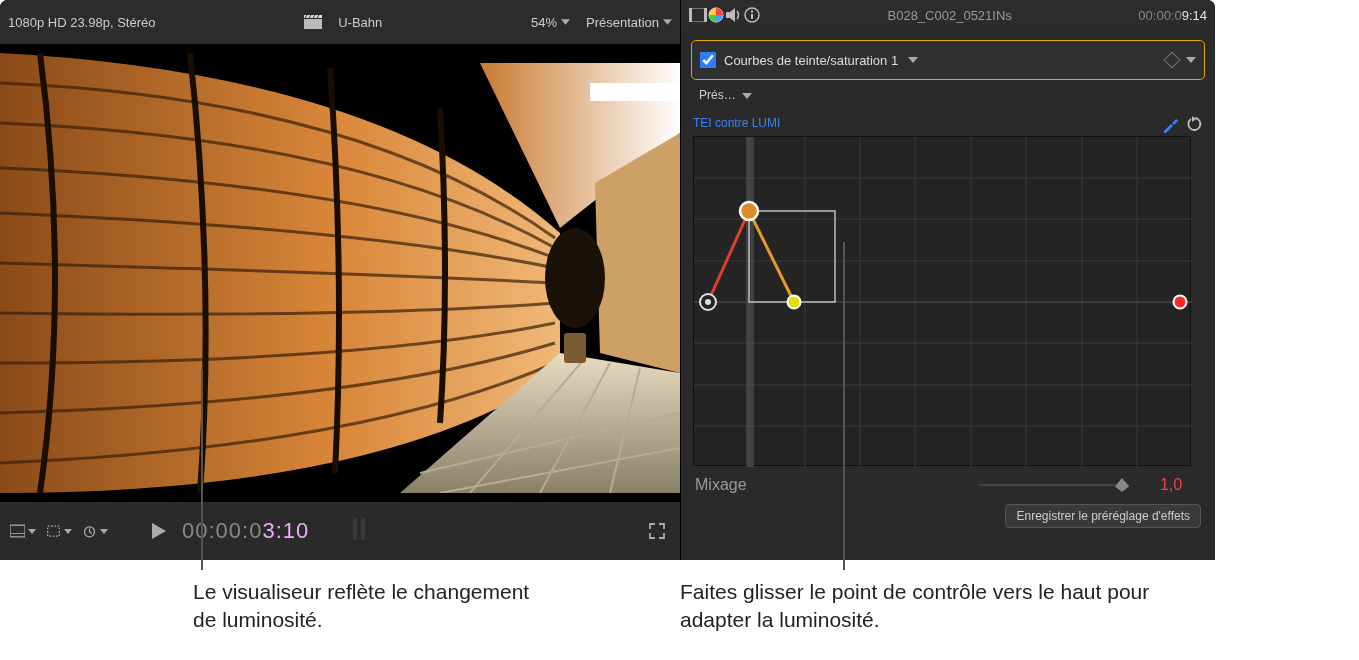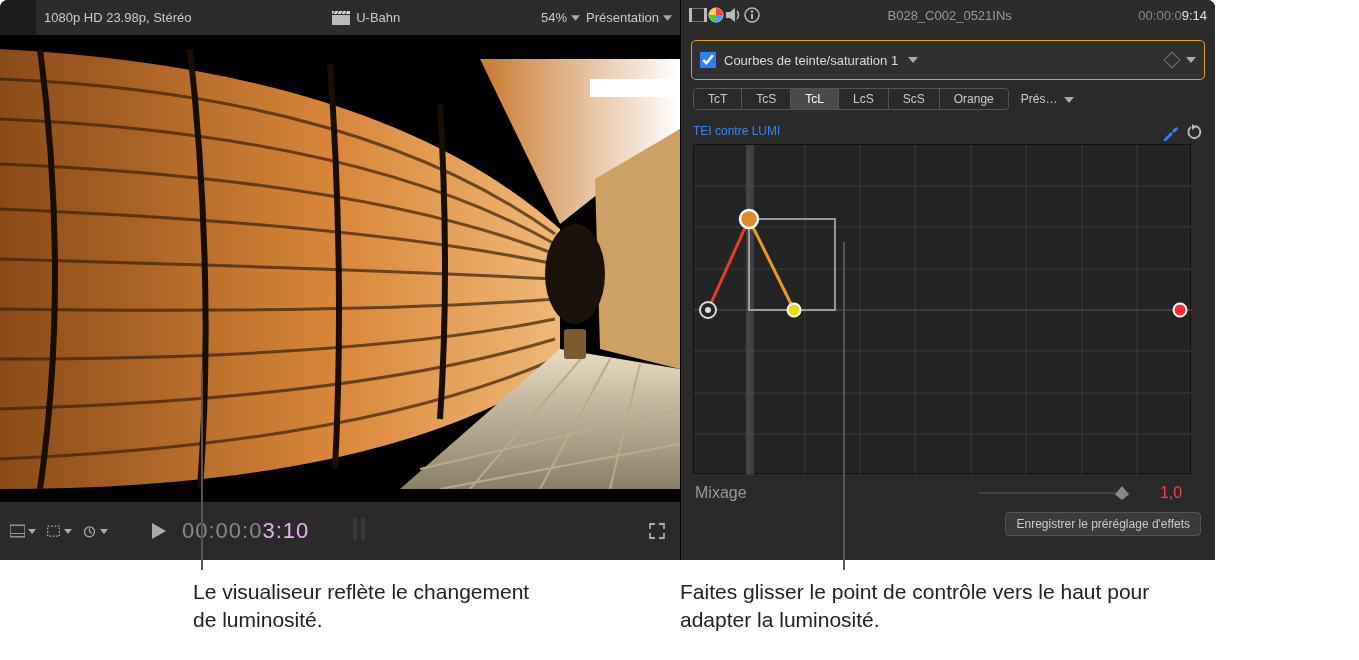--- a/index.html
+++ b/index.html
@@ -2,21 +2,21 @@
 <html><head>
 <meta charset="utf-8">
 <style>
   * { box-sizing: border-box; margin: 0; padding: 0; font-family: -apple-system, "Helvetica Neue", Arial, sans-serif; }
   body { background: #fff; width: 1359px; height: 660px; position: relative; }
   .app { position: absolute; top: 0; left: 0; width: 1215px; height: 560px; background: #202020; border-top-left-radius: 8px; border-top-right-radius: 8px; overflow: hidden; display: flex; }
   .left-pane { width: 680px; display: flex; flex-direction: column; background: #1c1c1c; }
   .right-pane { flex: 1; display: flex; flex-direction: column; background: #2a2a2a; border-left: 1px solid #000; }
 
   
-  .viewer-header { height: 35px; background: #2c2c2c; display: flex; align-items: center; color: #ccc; font-size: 13px; padding: 0 8px; gap: 6px; margin-left: 36px; }
+  .viewer-header { height: 44px; background: #2c2c2c; display: flex; align-items: center; color: #ccc; font-size: 13px; padding: 0 8px; gap: 16px; }
   .viewer-header .spacer { flex: 1; }
   .viewer-header .dropdown { display: flex; align-items: center; gap: 4px; cursor: pointer; }
   .viewer-header .dropdown svg { width: 9px; height: 6px; }
   .clap-icon { width: 18px; height: 14px; }
 
   
   .viewer-area { flex: 1; background: #000; position: relative; display: flex; align-items: center; justify-content: center; }
   .viewer-image { width: 680px; height: 440px; position: relative; overflow: hidden; }
 
   
@@ -261,28 +261,20 @@
           <polygon points="0,0 10,0 5,6" fill="#aaa"></polygon>
         </svg>
       <span class="spacer"></span>
       <span class="keyframe-diamond"></span>
       <svg width="10" height="6" viewBox="0 0 10 6">
           <polygon points="0,0 10,0 5,6" fill="#aaa"></polygon>
         </svg>
     </div>
 
     <div class="curve-tabs">
-      <div class="tab-group">
-        <div class="tab">TcT</div>
-        <div class="tab">TcS</div>
-        <div class="tab active">TcL</div>
-        <div class="tab">LcS</div>
-        <div class="tab">ScS</div>
-        <div class="tab">Orange</div>
-      </div>
       <span class="preset-drop">
         <span>Prés…</span>
         <svg width="10" height="6" viewBox="0 0 10 6" style="margin-left:3px">
             <polygon points="0,0 10,0 5,6" fill="#aaa"></polygon>
           </svg>
       </span>
     </div>
 
     <div class="graph-section">
       <div class="graph-header">

